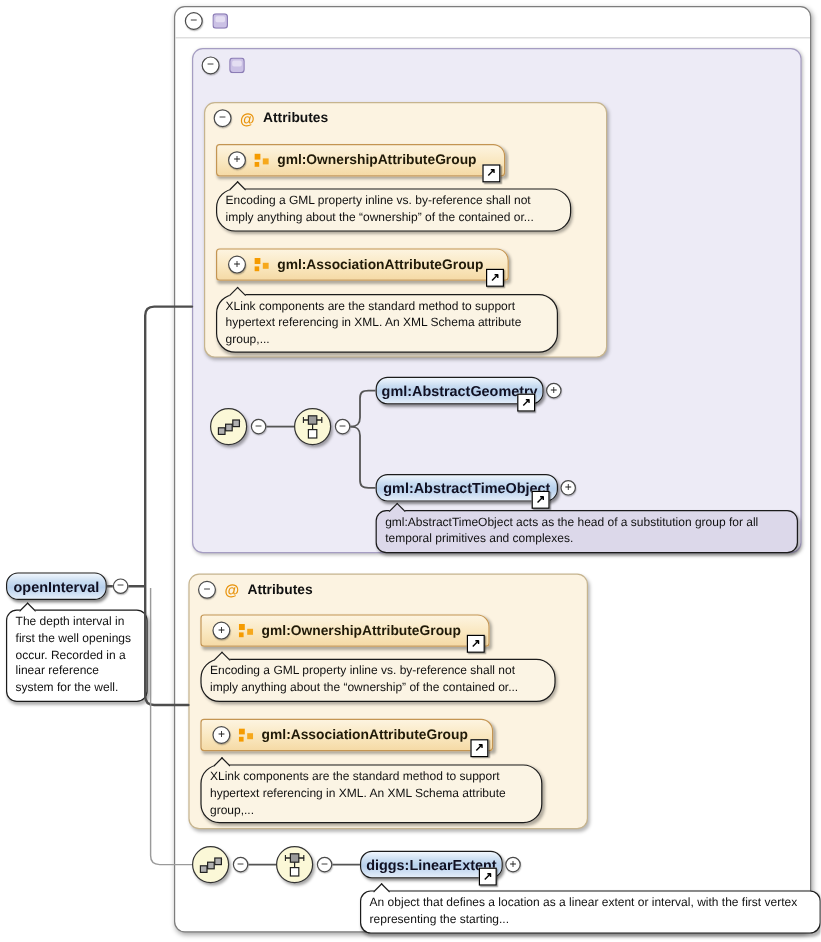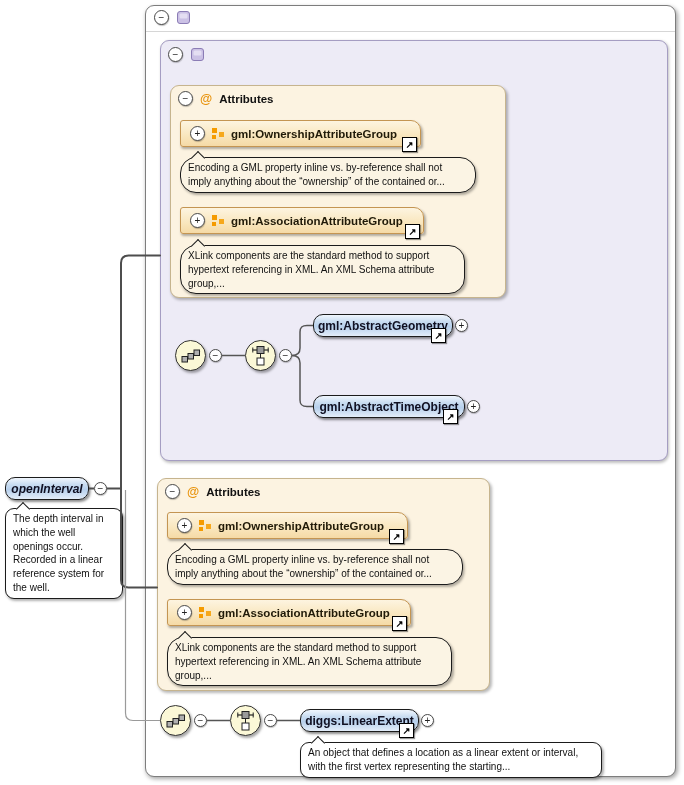--- a/index.html
+++ b/index.html
@@ -153,20 +153,21 @@
     <span>gml:AbstractGeometry</span>
     <span class="linkicon" style="right:6px;bottom:-7px;">↗</span>
   </div>
   <span class="abs toggle" style="left:455px;top:319px;">+</span>
 
   <div class="abs el" style="left:313px;top:395px;width:152px;height:23px;">
     <span>gml:AbstractTimeObject</span>
     <span class="linkicon" style="right:6px;bottom:-7px;">↗</span>
   </div>
   <span class="abs toggle" style="left:467px;top:400px;">+</span>
+  <div class="abs callout lav" style="left:313px;top:425px;width:352px;">gml:AbstractTimeObject acts as the head of a substitution group for all temporal primitives and complexes.</div>
 
   <div class="abs cream-box" style="left:157px;top:478px;width:333px;height:213px;"></div>
   <div class="abs hdr-sm" style="left:165px;top:484px;">
     <span class="toggle">−</span>
     <span class="at">@</span>
     <span>Attributes</span>
   </div>
 
   <div class="abs agrp" style="left:167px;top:512px;width:241px;height:27px;">
     <span class="toggle">+</span>
@@ -215,27 +216,27 @@
         <rect x="5" y="13" width="7" height="7" fill="#fff" stroke="#222"></rect>
       </svg>
   </div>
   <span class="abs toggle" style="left:264px;top:714px;">−</span>
 
   <div class="abs el" style="left:300px;top:709px;width:119px;height:23px;">
     <span>diggs:LinearExtent</span>
     <span class="linkicon" style="right:4px;bottom:-7px;">↗</span>
   </div>
   <span class="abs toggle" style="left:421px;top:714px;">+</span>
-  <div class="abs callout white" style="left:300px;top:742px;width:302px;">An object that defines a location as a linear extent or interval, with the first vertex representing the starting...</div>
-
-  <div class="abs el" style="left:5px;top:477px;width:84px;height:23px;font-style:italic;">
+  <div class="abs callout white" style="left:300px;top:742px;width:384px;">An object that defines a location as a linear extent or interval, with the first vertex representing the starting...</div>
+
+  <div class="abs el" style="left:5px;top:477px;width:84px;height:23px;">
     <span>openInterval</span>
   </div>
   <span class="abs toggle" style="left:94px;top:482px;">−</span>
-  <div class="abs callout white" style="left:5px;top:508px;width:118px;">The depth interval in which the well openings occur. Recorded in a linear reference system for the well.</div>
+  <div class="abs callout white" style="left:5px;top:508px;width:118px;">The depth interval in first the well openings occur. Recorded in a linear reference system for the well.</div>
 
   <svg class="overlay" width="684" height="785">
 
     <path d="M89,488.5 H94 M107,488.5 H121" stroke="#4d4d4d" stroke-width="2" fill="none"></path>
     <path d="M121,488.5 V263 Q121,255.5 128.5,255.5 H160 M121,488.5 V580 Q121,587.5 128.5,587.5 H157" stroke="#4d4d4d" stroke-width="2" fill="none" stroke-linecap="round"></path>
 
     <path d="M125.5,490 V713 Q125.5,720.5 133,720.5 H160" stroke="#9a9a9a" stroke-width="1.2" fill="none"></path>
 
     <path d="M222,355.5 H245" stroke="#555" stroke-width="1.5" fill="none"></path>
     <path d="M292,355.5 C298,355.5 300,353 300,348 L300,332 C300,327 302,325.5 307,325.5 L313,325.5" stroke="#555" stroke-width="1.5" fill="none"></path>

